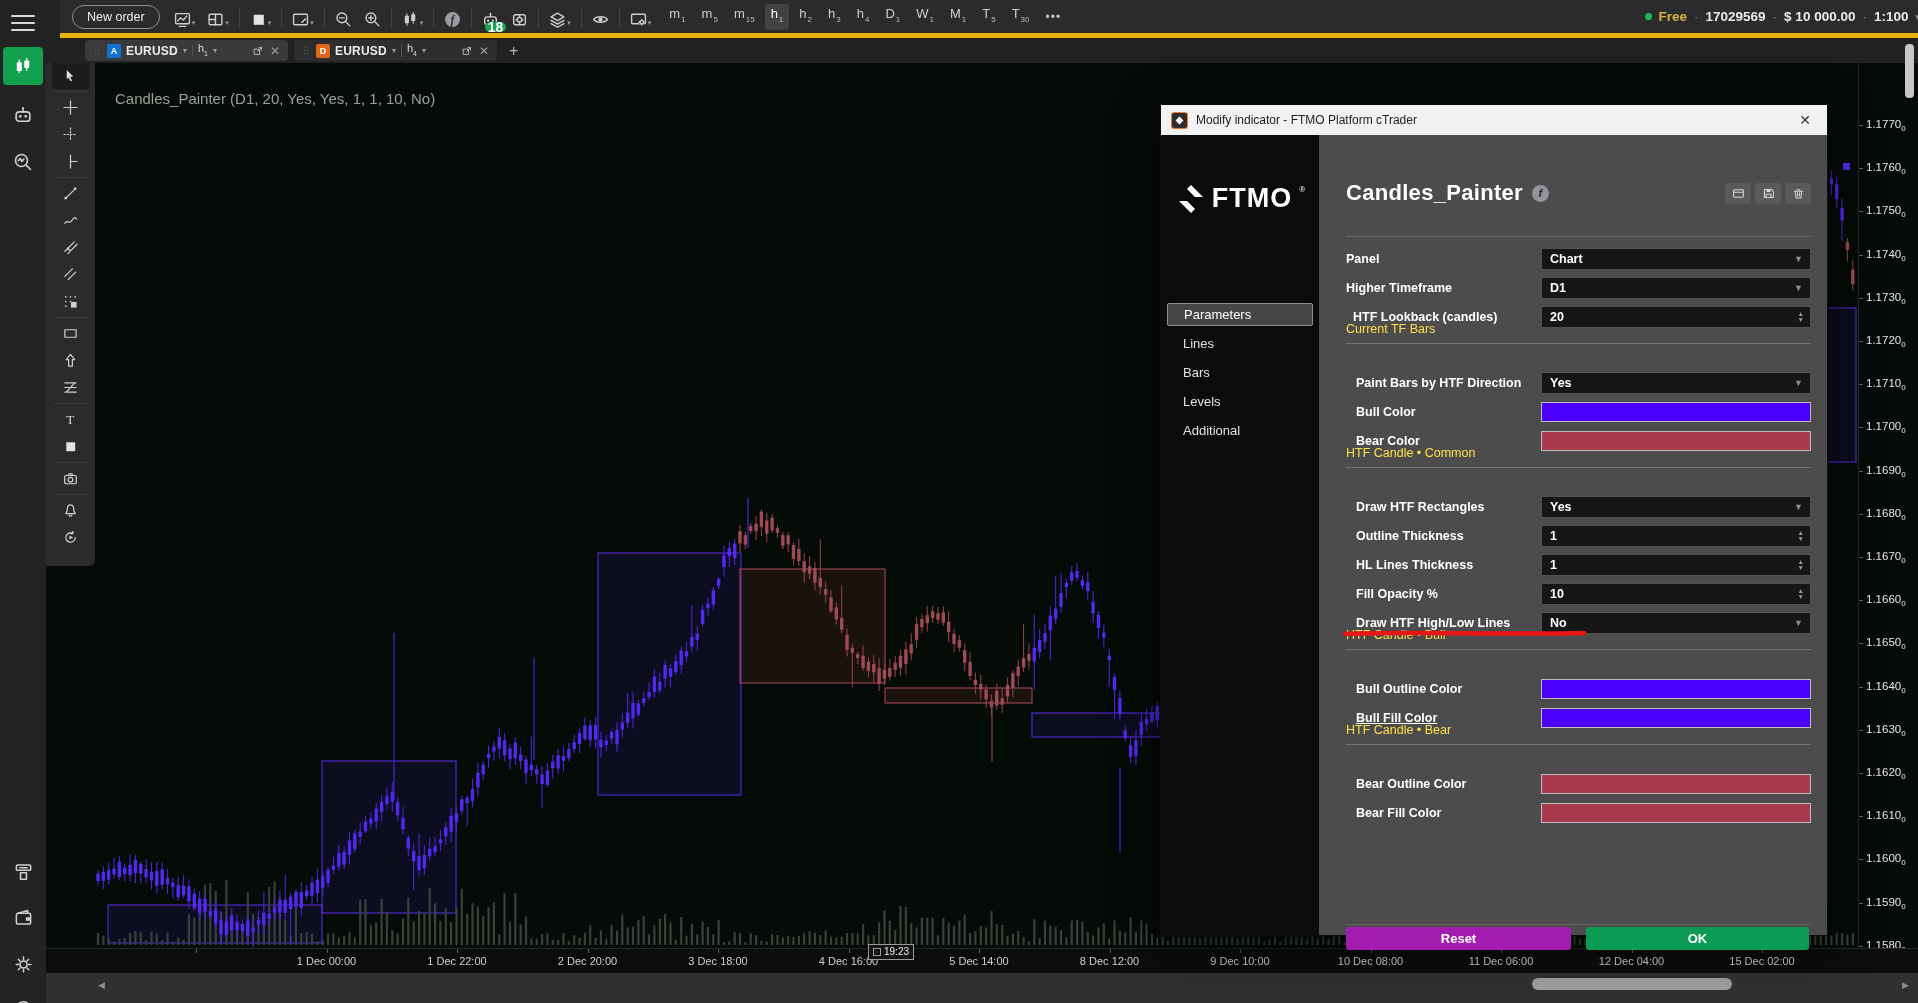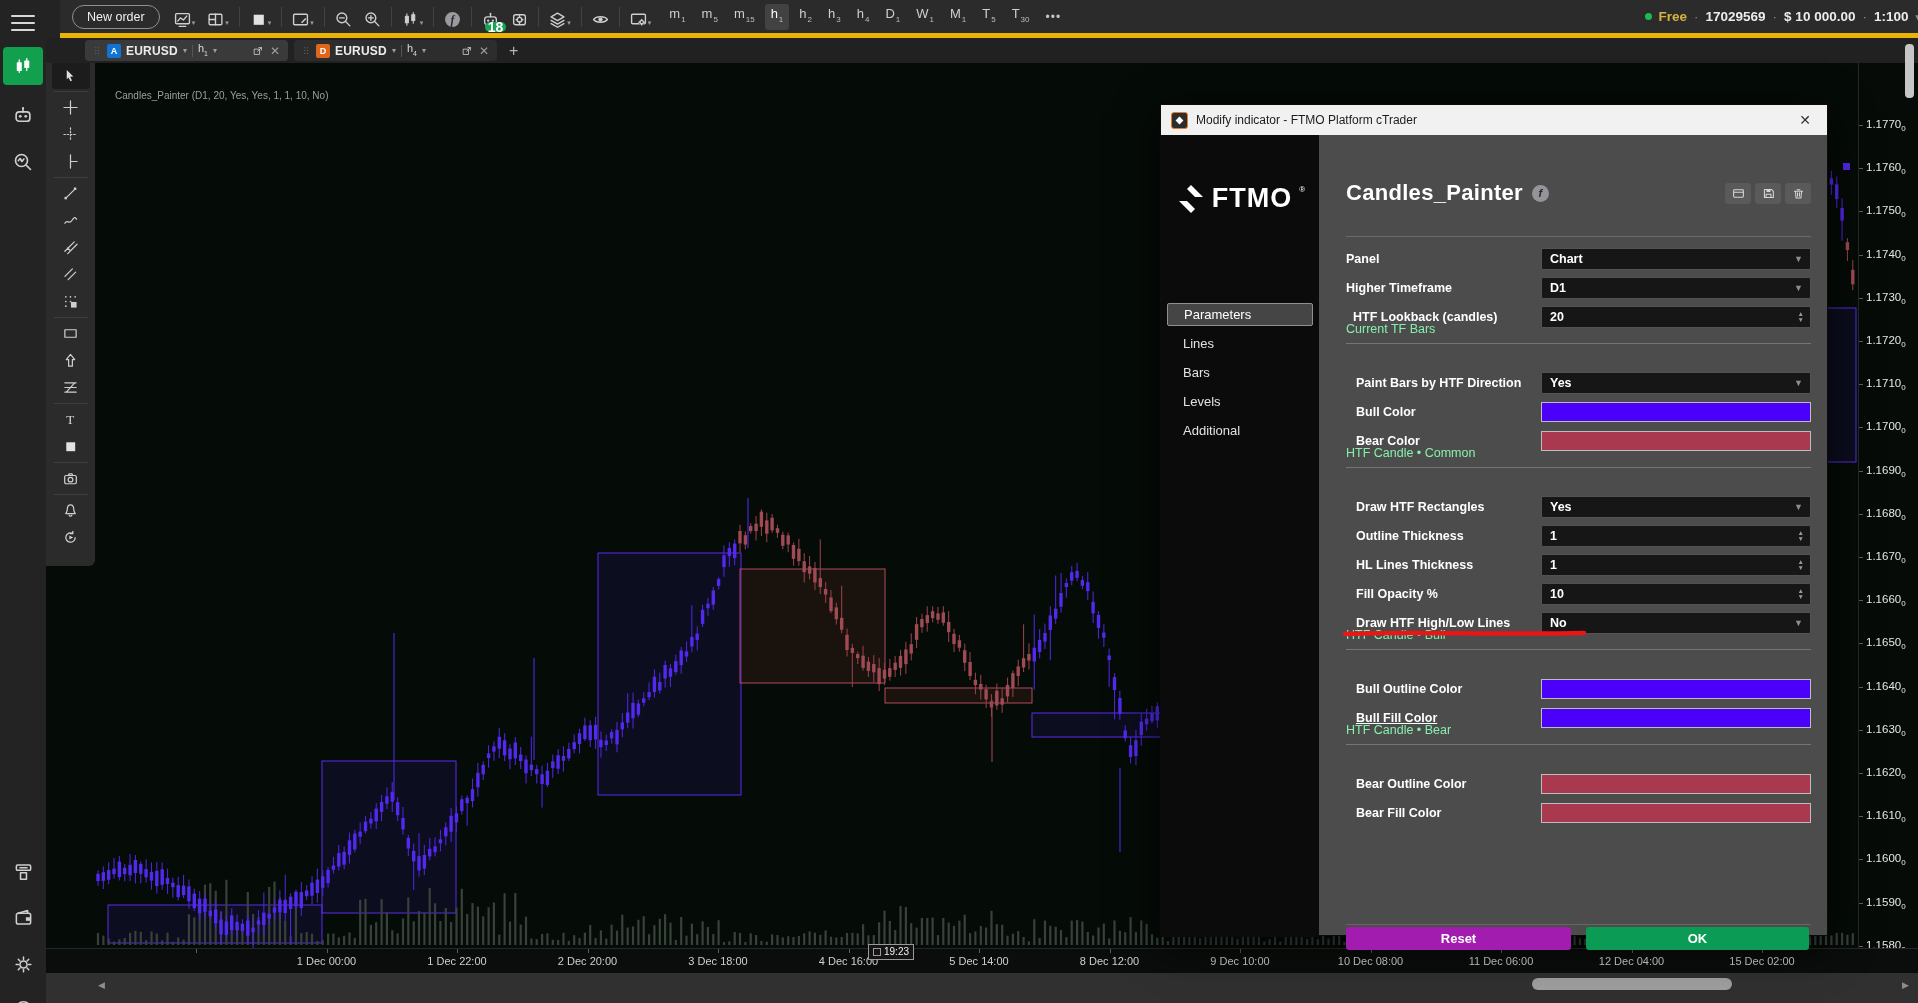--- a/index.html
+++ b/index.html
@@ -32,21 +32,21 @@
   .tab .sym{font-weight:bold;letter-spacing:.2px;}
   .tab .tcaret{font-size:8px;color:#9b9b9b;}
   .tab .tdiv{width:1px;height:12px;background:#555;}
   .tab .ttf{font-size:11px;color:#dcdcdc;display:flex;align-items:flex-start;line-height:11px;}
   .tab .ttf sub{font-size:7px;margin-top:5px;}
   .tab .tclose{color:#9e9e9e;font-size:12px;margin-left:2px;}
   .tbadge{width:14px;height:14px;border-radius:2px;color:#fff;font-size:9px;font-weight:bold;display:flex;align-items:center;justify-content:center;}
   #tab-add{color:#b5b5b5;font-size:16px;margin-left:6px;}
   
   #chart{left:46px;top:63px;width:1812px;height:885px;background:#050b07;z-index:1;}
-  #ind-label{left:115px;top:90px;color:#9aa19b;font-size:10px;z-index:3;}
+  #ind-label{left:115px;top:90px;color:#9aa19b;font-size:15px;z-index:3;}
   #price-axis{left:1858px;top:63px;width:60px;height:885px;background:#070b08;border-left:1px solid #232823;box-sizing:border-box;z-index:2;}
   .plabel{position:absolute;left:7px;color:#e6e6e6;font-size:11.5px;white-space:nowrap;}
   .plabel sub{font-size:8px;}
   .ptick{position:absolute;left:0;width:4px;height:1px;background:#5a5f5a;}
   #time-axis{left:46px;top:948px;width:1872px;height:25px;background:#0a0d0b;border-top:1px solid #242924;box-sizing:border-box;z-index:3;}
   .tlabel{position:absolute;top:6px;transform:translateX(-50%);color:#cdd1cd;font-size:11px;white-space:nowrap;}
   .ttick{position:absolute;top:0;width:1px;height:4px;background:#5a5f5a;}
   #countdown{left:868px;top:944px;height:14px;background:#141414;border:1px solid #9a9a9a;display:flex;align-items:center;gap:3px;padding:0 4px;z-index:6;}
   #countdown span{color:#eee;font-size:10px;line-height:10px;}
   #cd-icn{width:6px;height:6px;border:1px solid #9a9a9a;}
@@ -76,21 +76,21 @@
   .nav-item{position:absolute;left:6px;width:146px;height:23px;display:flex;align-items:center;padding-left:16px;box-sizing:border-box;color:#e2e2e2;font-size:13px;border-radius:2px;}
   .nav-item.sel{background:#454545;border:1px solid #8f8f8f;color:#fff;}
   #dlg-main{position:absolute;left:158px;top:30px;width:510px;height:802px;}
   #dlg-head{position:absolute;left:27px;top:45px;display:flex;align-items:center;gap:9px;}
   #dlg-name{color:#fff;font-size:22px;font-weight:bold;letter-spacing:.3px;}
   .fcirc{width:17px;height:17px;border-radius:50%;background:#94949a;color:#2a2a2a;font-size:11px;font-style:italic;font-weight:bold;display:flex;align-items:center;justify-content:center;}
   #dlg-hbtns{position:absolute;top:48px;right:18px;display:flex;gap:4px;}
   .hbtn{width:26px;height:21px;background:#5a5a5a;border-radius:3px;display:flex;align-items:center;justify-content:center;}
   .hbtn svg{width:13px;height:13px;stroke:#d6d6d6;}
   #dlg-hr{position:absolute;left:27px;top:101px;width:465px;height:1px;background:#6b6b6b;}
-  .sect-hdr{position:absolute;left:27px;color:#86efac;font-size:12.5px;transform:translateY(-50%);}
+  .sect-hdr{position:absolute;left:27px;color:#fde047;font-size:12.5px;transform:translateY(-50%);}
   .sect-div{position:absolute;left:27px;width:465px;height:1px;background:#757575;}
   .frow-label{position:absolute;color:#fff;font-size:12.5px;font-weight:bold;transform:translateY(-50%);white-space:nowrap;}
   .ctrl{position:absolute;left:222px;width:270px;height:22px;background:#161616;border:1px solid #525252;box-sizing:border-box;border-radius:2px;display:flex;align-items:center;transform:translateY(-50%);}
   .ctrl .val{color:#fff;font-size:12.5px;font-weight:bold;padding-left:8px;}
   .ctrl .ccaret{margin-left:auto;color:#8d8d8d;font-size:9px;padding-right:7px;}
   .ctrl .spin{margin-left:auto;display:flex;flex-direction:column;color:#9a9a9a;font-size:6.5px;line-height:6px;padding-right:6px;}
   .swatch{position:absolute;left:222px;width:270px;height:20px;border:1px solid #bdbdbd;box-sizing:border-box;transform:translateY(-50%);}
   #dlg-btn-hr{position:absolute;left:27px;top:789px;width:465px;height:1px;background:#666;}
   .dlg-btn{position:absolute;top:792px;height:23px;border-radius:3px;color:#fff;font-size:13px;font-weight:bold;display:flex;align-items:center;justify-content:center;}
   #btn-reset{left:27px;width:225px;background:#a21caf;}

